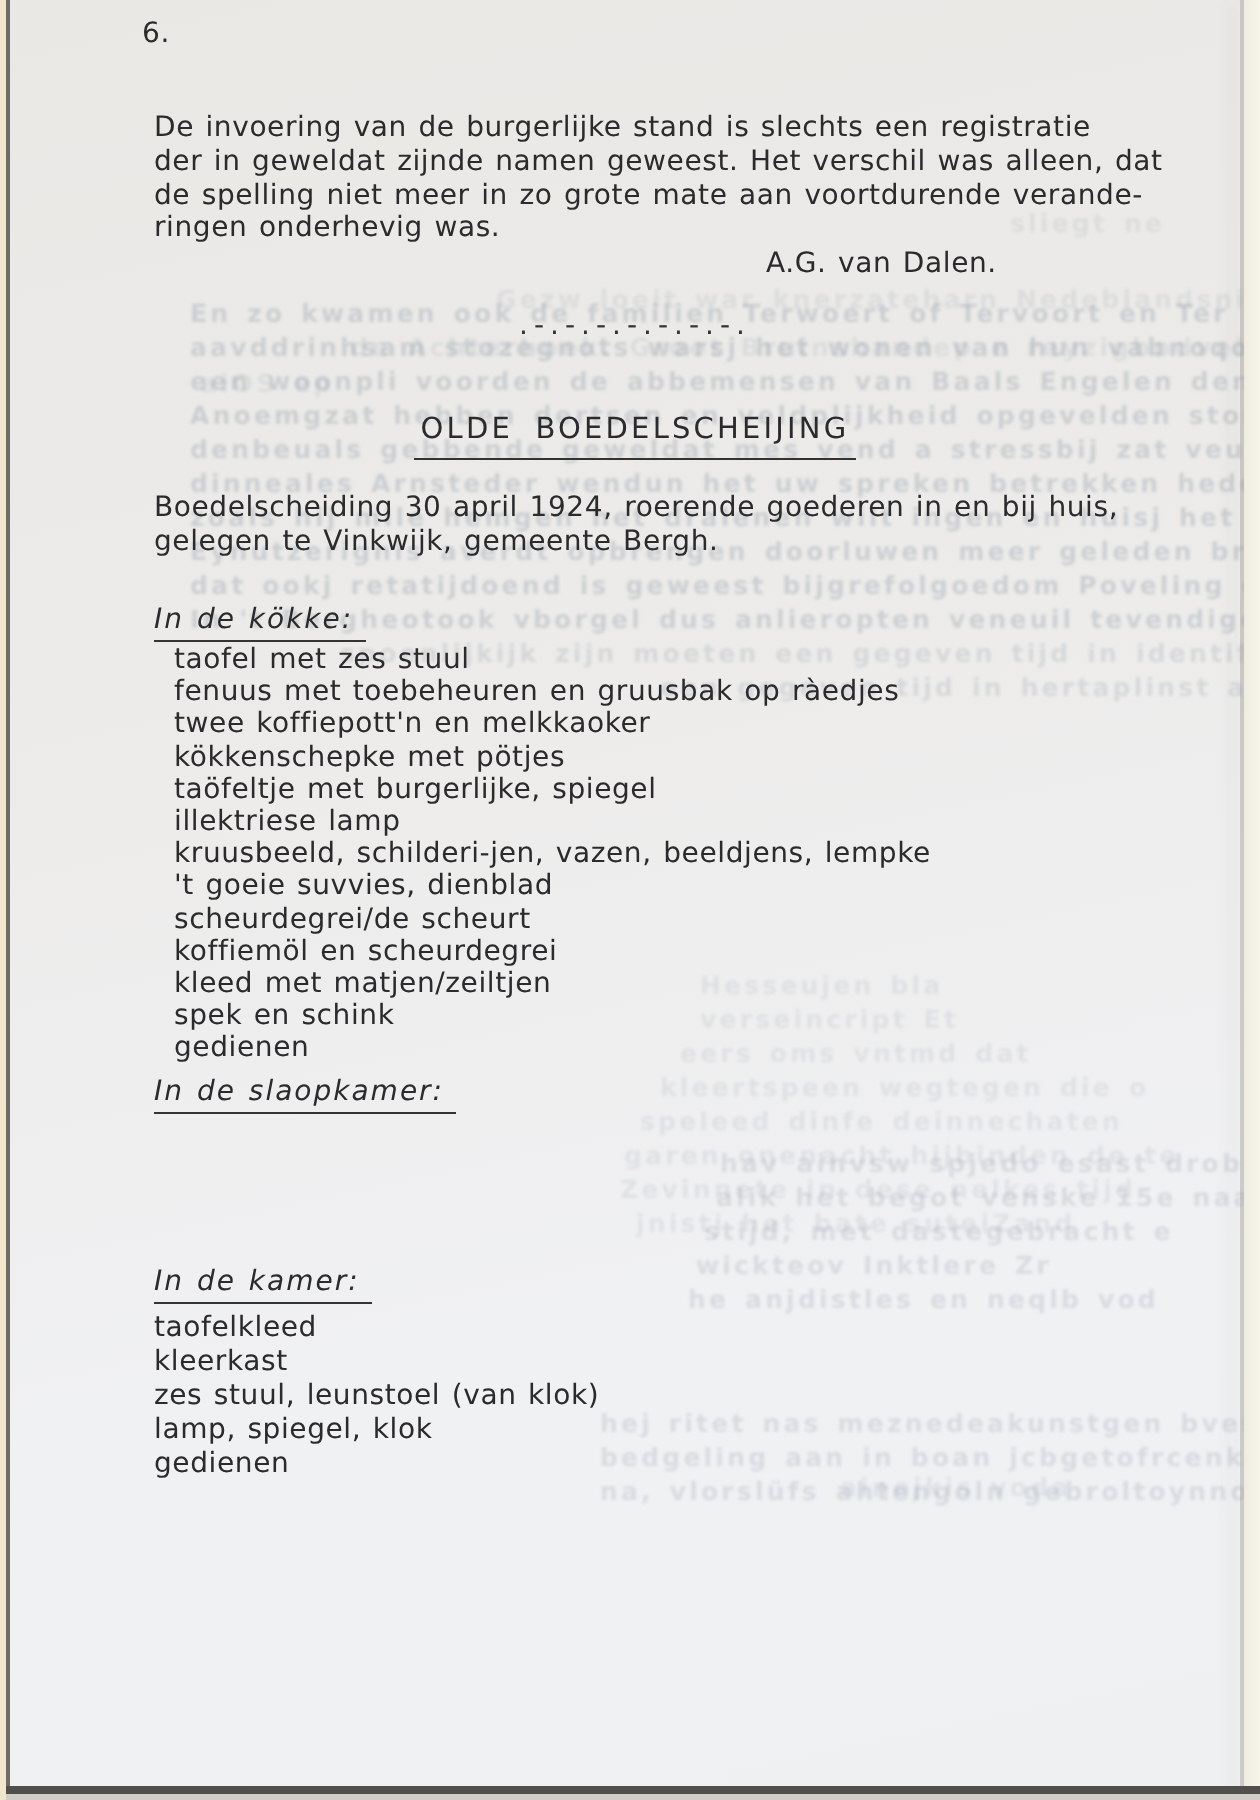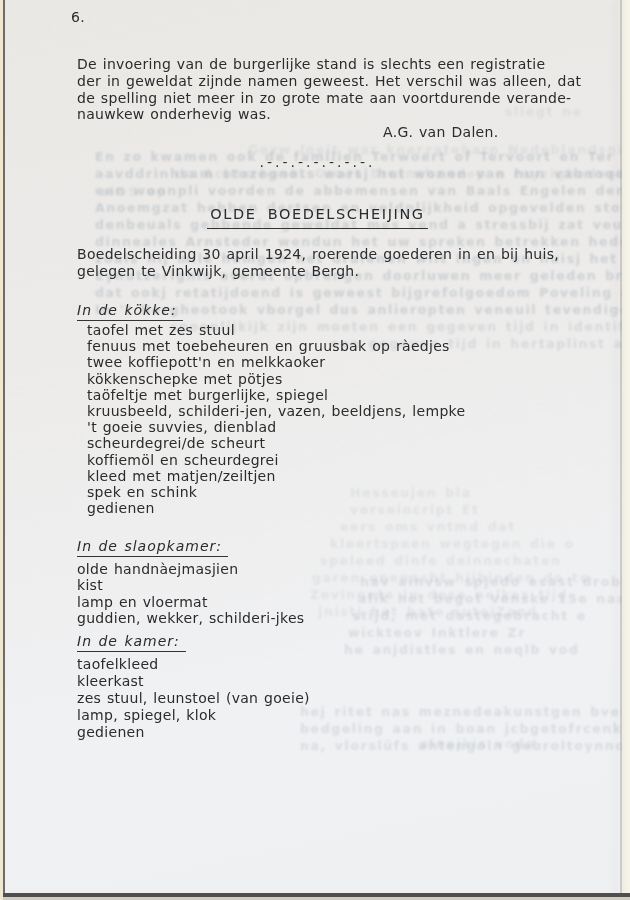--- a/index.html
+++ b/index.html
@@ -97,21 +97,21 @@
   <span class="bleed" style="left:300px; top:704px;">hej ritet nas meznedeakunstgen bveserinto sne nln</span>
   <span class="bleed" style="left:300px; top:721px;">bedgeling aan in boan jcbgetofrcenknelle naresss</span>
   <span class="bleed" style="left:300px; top:738px;">na, vlorslüfs ahtengoln gebroltoynnoo anele sülfs</span>
 
   <div class="tw" style="left:71px; top:9px;">6.</div>
 
   <div class="tw para" style="left:77px; top:56px;">
     <div>De invoering van de burgerlijke stand is slechts een registratie</div>
     <div>der in geweldat zijnde namen geweest. Het verschil was alleen, dat</div>
     <div>de spelling niet meer in zo grote mate aan voortdurende verande-</div>
-    <div>nauwkew onderhevig was.</div>
+    <div>ringen onderhevig was.</div>
   </div>
 
   <div class="tw" style="left:383px; top:124px;">A.G. van Dalen.</div>
 
   <div class="center-wrap" style="top:152px;">
     <span class="divider">.-.-.-.-.-.-.-.</span>
   </div>
 
   <div class="center-wrap" style="top:204px;">
     <span class="doc-title">OLDE BOEDELSCHEIJING</span>
@@ -124,46 +124,41 @@
 
   <div class="tw" style="left:77px; top:302px;">
     <span class="sec-head">In de kökke:</span>
   </div>
   <div class="tw items-kokke" style="left:87px; top:322px;">
     <div>taofel met zes stuul</div>
     <div>fenuus met toebeheuren en gruusbak op ràedjes</div>
     <div>twee koffiepott'n en melkkaoker</div>
     <div>kökkenschepke met pötjes</div>
     <div>taöfeltje met burgerlijke, spiegel</div>
+    <div>illektriese lamp</div>
     <div>kruusbeeld, schilderi-jen, vazen, beeldjens, lempke</div>
     <div>'t goeie suvvies, dienblad</div>
     <div>scheurdegrei/de scheurt</div>
     <div>koffiemöl en scheurdegrei</div>
     <div>kleed met matjen/zeiltjen</div>
     <div>spek en schink</div>
     <div>gedienen</div>
   </div>
 
   <div class="tw" style="left:77px; top:538px;">
     <span class="sec-head">In de slaopkamer:</span>
   </div>
-  <div class="tw items-slaop" style="left:77px; top:561px;">
-    <div>olde handnàejmasjien</div>
-    <div>kist</div>
-    <div>lamp en vloermat</div>
-    <div>guddien, wekker, schilderi-jkes</div>
-  </div>
 
   <div class="tw" style="left:77px; top:633px;">
     <span class="sec-head">In de kamer:</span>
   </div>
   <div class="tw items-kamer" style="left:77px; top:656px;">
     <div>taofelkleed</div>
     <div>kleerkast</div>
-    <div>zes stuul, leunstoel (van goeie)</div>
+    <div>zes stuul, leunstoel (van klok)</div>
     <div>lamp, spiegel, klok</div>
     <div>gedienen</div>
   </div>
 
   <div class="edge-right-strip"></div>
   <div class="edge-right-line"></div>
   <div class="edge-left-cream"></div>
   <div class="edge-left-line"></div>
   <div class="edge-bottom-line"></div>
   <div class="edge-bottom-under"></div>

